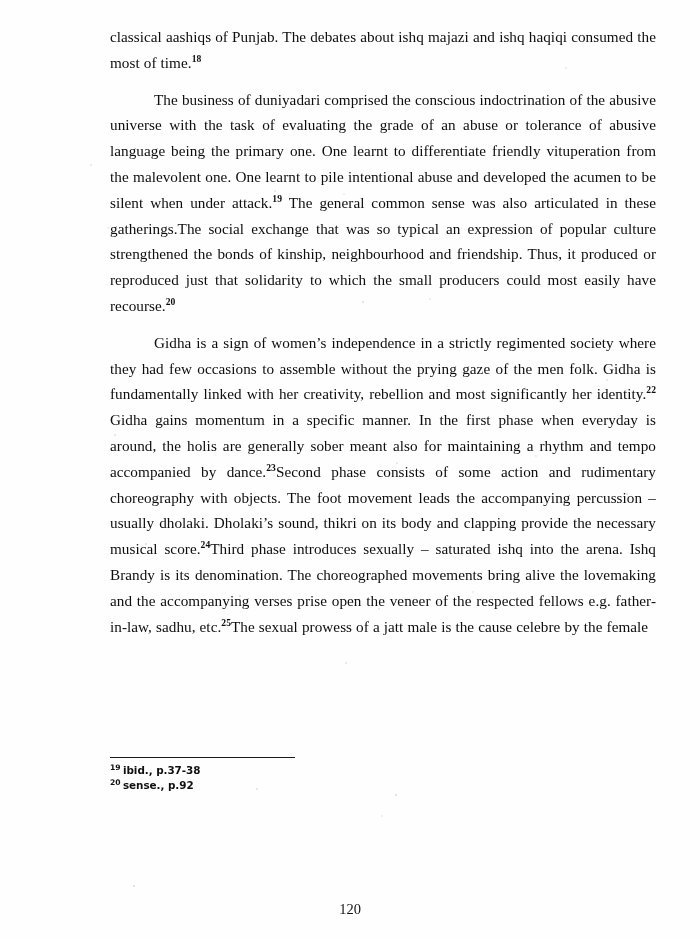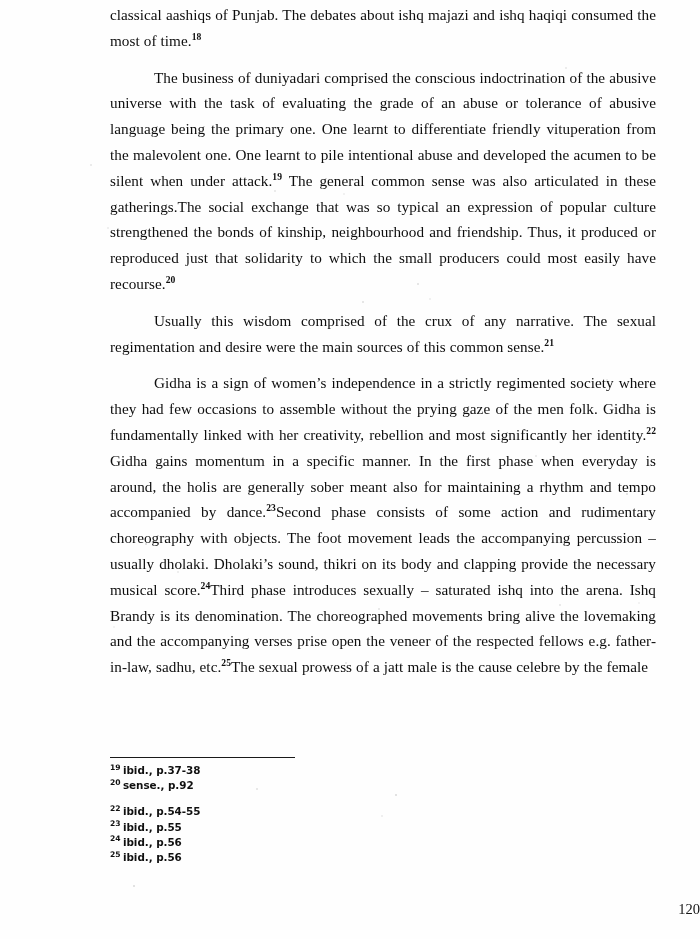--- a/index.html
+++ b/index.html
@@ -16,21 +16,21 @@
     overflow: hidden;
     font-family: "Liberation Serif", "DejaVu Serif", serif;
     color: #0d0d0d;
     box-sizing: border-box;
   }
 
   
   .body-col {
     position: absolute;
     left: 110px;
-    top: 2px;
+    top: 24px;
     width: 546px;
   }
 
   .para {
     margin: 0 0 0 0;
     text-align: justify;
     text-justify: inter-word;
     font-size: 15.2px;
     line-height: 25.8px;
     letter-spacing: 0.05px;
@@ -91,21 +91,21 @@
   .fn .txt {
     font-weight: 600;
   }
 
   
   .page-number {
     position: absolute;
     left: 0;
     right: 0;
     top: 901px;
-    text-align: right;
+    text-align: center;
     font-family: "Liberation Serif", "DejaVu Serif", serif;
     font-size: 14.5px;
     color: #141414;
   }
 
   
   .scan-noise {
     position: absolute;
     inset: 0;
     pointer-events: none;
@@ -120,35 +120,28 @@
   }
 </style>
 </head>
 <body>
 
 <div class="page">
 
   <div class="body-col">
     <p class="para">classical aashiqs of Punjab. The debates about ishq majazi and ishq haqiqi consumed the most of time.<sup class="fnref">18</sup></p>
     <p class="para indent">The business of duniyadari comprised the conscious indoctrination of the abusive universe with the task of evaluating the grade of an abuse or tolerance of abusive language being the primary one. One learnt to differentiate friendly vituperation from the malevolent one. One learnt to pile intentional abuse and developed the acumen to be silent when under attack.<sup class="fnref">19</sup> The general common sense was also articulated in these gatherings.The social exchange that was so typical an expression of popular culture strengthened the bonds of kinship, neighbourhood and friendship. Thus, it produced or reproduced just that solidarity to which the small producers could most easily have recourse.<sup class="fnref">20</sup></p>
-    <p class="para indent">Usually this wisdom comprised of the crux of any narrative. The sexual regimentation and desire were the main sources of this common sense.<sup class="fnref">21</sup></p>
     <p class="para indent">Gidha is a sign of women’s independence in a strictly regimented society where they had few occasions to assemble without the prying gaze of the men folk. Gidha is fundamentally linked with her creativity, rebellion and most significantly her identity.<sup class="fnref">22</sup> Gidha gains momentum in a specific manner. In the first phase when everyday is around, the holis are generally sober meant also for maintaining a rhythm and tempo accompanied by dance.<sup class="fnref">23</sup>Second phase consists of some action and rudimentary choreography with objects. The foot movement leads the accompanying percussion – usually dholaki. Dholaki’s sound, thikri on its body and clapping provide the necessary musical score.<sup class="fnref">24</sup>Third phase introduces sexually – saturated ishq into the arena. Ishq Brandy is its denomination. The choreographed movements bring alive the lovemaking and the accompanying verses prise open the veneer of the respected fellows e.g. father-in-law, sadhu, etc.<sup class="fnref">25</sup>The sexual prowess of a jatt male is the cause celebre by the female</p>
   </div>
 
   <div class="footnotes">
     <div class="fn-rule"></div>
     <div class="fn-group">
         <div class="fn"><span class="num">19</span><span class="txt">ibid., p.37-38</span></div>
         <div class="fn"><span class="num">20</span><span class="txt">sense., p.92</span></div>
-      </div>
-    <div class="fn-group">
-        <div class="fn"><span class="num">22</span><span class="txt">ibid., p.54-55</span></div>
-        <div class="fn"><span class="num">23</span><span class="txt">ibid., p.55</span></div>
-        <div class="fn"><span class="num">24</span><span class="txt">ibid., p.56</span></div>
-        <div class="fn"><span class="num">25</span><span class="txt">ibid., p.56</span></div>
       </div>
   </div>
 
   <div class="page-number">120</div>
 
   <div class="scan-noise">
       <div class="speck" style="left: 472.419px; top: 590.709px; opacity: 0.38;"></div>
       <div class="speck" style="left: 535.133px; top: 455.294px; opacity: 0.39;"></div>
       <div class="speck" style="left: 381.471px; top: 815.429px; opacity: 0.35;"></div>
       <div class="speck" style="left: 107.315px; top: 227.301px; opacity: 0.36;"></div>

